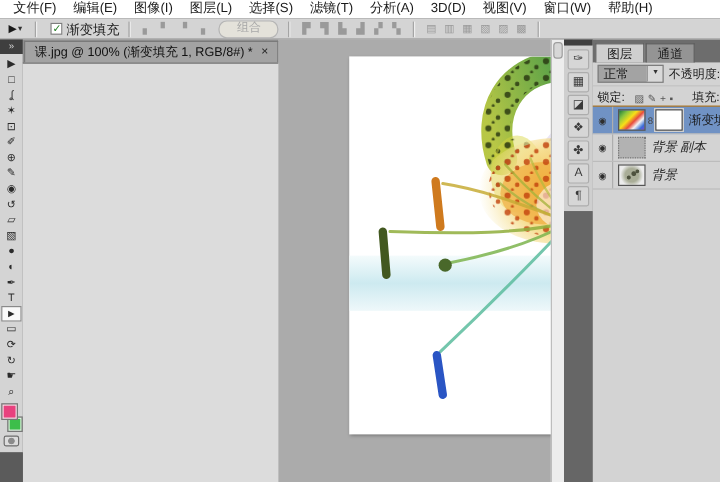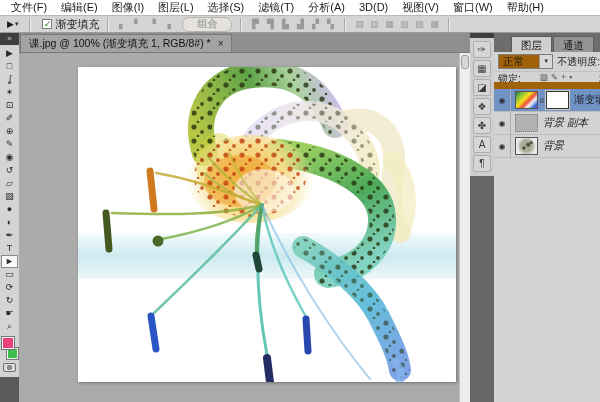--- a/index.html
+++ b/index.html
@@ -11,65 +11,65 @@
   .menu-item { padding:0 7px; font-size:11px; line-height:15px; white-space:nowrap; cursor:default; }
   .optionsbar { height:17px; background:#d4d4d4; border-bottom:1px solid #9a9a9a; display:flex; align-items:center; padding:0 4px; gap:3px; }
   .ob-tool { display:flex; align-items:center; gap:1px; padding:0 3px; }
   .ob-tool .g { font-size:9px; }
   .ob-tool .dd { font-size:7px; color:#333; }
   .ob-check { display:flex; align-items:center; gap:3px; margin-left:4px; }
   .checkbox { width:10px; height:10px; background:#fff; border:1px solid #7d7d7d; font-size:9px; line-height:8px; color:#1f7d1f; text-align:center; }
   .ob-sep { width:1px; height:13px; background:#a5a5a5; margin:0 5px; box-shadow:1px 0 0 #eee; }
   .icon-group { display:flex; gap:3px; }
   .gray-ic { font-size:9px; color:#9a9a9a; width:12px; text-align:center; }
-  .combine-btn { margin-left:6px; padding:0 14px; height:15px; line-height:12px; font-size:10px; color:#a8a8a8; background:#e4e2da; border:1px solid #b5b5b5; border-radius:7px;font-weight:bold; }
+  .combine-btn { margin-left:6px; padding:0 14px; height:15px; line-height:12px; font-size:10px; color:#a8a8a8; background:#e4e2da; border:1px solid #b5b5b5; border-radius:7px; }
 
   
   .workspace { display:flex; height:369px; }
 
   
   .toolbar-col { width:19px; display:flex; flex-direction:column; background:#5b5b5b; }
   .tb-head { height:12px; background:#3f3f3f; color:#cfcfcf; font-size:8px; line-height:11px; text-align:center; }
   .tools { background:#d4d4d4; display:flex; flex-direction:column; align-items:center; padding:2px 0; }
   .tool { width:17px; height:13px; font-size:9px; line-height:13px; text-align:center; color:#2b2b2b; cursor:pointer; }
   .tool.pressed { background:#fafafa; border:1px solid #8a8a8a; line-height:11px; }
   .swatches { position:relative; width:17px; height:24px; margin:2px 0 1px 0; }
   .sw-fg { position:absolute; left:1px; top:0; width:12px; height:12px; border:1px solid #f2f2f2; outline:1px solid #777; z-index:2; }
   .sw-bg { position:absolute; right:0px; bottom:2px; width:11px; height:11px; border:1px solid #f2f2f2; outline:1px solid #777; }
   .quickmask { width:13px; height:9px; margin:1px auto 3px auto; border:1px solid #6e6e6e; border-radius:2px; background:radial-gradient(circle at 50% 50%, #8b8b8b 0 2.5px, #dcdcdc 3px); }
   .tools-filler { flex:1; background:#5b5b5b; }
 
   
-  .docwin { flex:1; display:flex; flex-direction:column; min-width:0; }
+  .docwin { flex:1; display:flex; min-width:0; }
   .tabbar { height:20px; background:#8f8f8f; display:flex; align-items:flex-end; border-bottom:1px solid #787878; }
   .doc-tab { height:18px; background:#a3a3a3; border:1px solid #7a7a7a; border-bottom:none; display:flex; align-items:center; gap:7px; padding:0 8px; margin-left:1px; font-size:10.5px; color:#111; white-space:nowrap; }
   .doc-tab .close { font-size:10px; color:#222; cursor:pointer; }
   .canvas-area { position:relative; flex:1; background:#ababab; overflow:hidden; }
   .page { position:absolute; left:59px; top:14px; width:378px; height:315px; background:#ffffff; box-shadow:1px 1px 3px rgba(0,0,0,.35); overflow:hidden; cursor:crosshair; }
   .vscroll { position:absolute; right:0; top:0; bottom:0; width:11px; background:#ededed; border-left:1px solid #bdbdbd; }
   .vthumb { margin:2px 1px; height:14px; background:#d7d7d7; border:1px solid #9e9e9e; border-radius:3px; }
 
   
   .dock { width:130px; display:flex; }
   .iconstrip { width:24px; background:#666666; display:flex; flex-direction:column; }
   .iconstrip .top { height:5px; background:#3f3f3f; }
   .is-icons { background:#cfcfcf; padding:3px 0 4px 0; display:flex; flex-direction:column; align-items:center; gap:2px; }
   .is-btn { width:18px; height:17px; background:#d6d6d6; border:1px solid #adadad; border-radius:2px; font-size:10px; line-height:15px; text-align:center; color:#3a3a3a; cursor:pointer; }
   .is-fill { flex:1; background:#666666; }
 
   .layers-panel { flex:1; display:flex; flex-direction:column; min-width:0; background:#d3d3d3; }
-  .lp-head { height:19px; background:#6d6d6d; display:flex; align-items:flex-end; padding-left:17px; gap:1px; }
+  .lp-head { height:19px; background:#6d6d6d; display:flex; align-items:flex-end; padding-left:2px; gap:1px; }
   .lp-tab { height:16px; padding:0 9px; font-size:10.5px; line-height:16px; color:#1a1a1a; background:#949494; border:1px solid #5d5d5d; border-bottom:none; cursor:pointer; white-space:nowrap; }
   .lp-tab.selected { background:#cfcfcf; }
   .blend-row { height:20px; display:flex; align-items:center; padding:0 0 0 4px; gap:4px; border-bottom:1px solid #c2c2c2; overflow:hidden; }
-  .combo { width:62px; height:15px; background:#a16207; border:1px solid #7d7d7d; display:flex; align-items:center; font-size:10.5px; }
+  .combo { width:62px; height:15px; background:#a3a3a3; border:1px solid #7d7d7d; display:flex; align-items:center; font-size:10.5px; }
   .combo .val { flex:1; padding-left:4px; white-space:nowrap; }
   .combo .arr { width:13px; height:13px; background:#d9d9d9; border-left:1px solid #9a9a9a; font-size:6px; line-height:13px; text-align:center; color:#333; }
   .small-label { font-size:10px; white-space:nowrap; }
-  .lock-row { height:17px; display:flex; align-items:flex-start; padding-left:4px; gap:19px; border-bottom:7px solid #a16207; overflow:hidden; }
+  .lock-row { height:17px; display:flex; align-items:flex-end; padding-left:4px; gap:8px; border-bottom:1px solid #a16207; overflow:hidden; }
   .lock-ic { font-size:8.5px; color:#555; cursor:pointer; }
 
   .layer-rows { flex:1; }
   .layer-row { height:23px; display:flex; align-items:center; border-bottom:1px solid #bcbcbc; cursor:pointer; background:#d3d3d3; }
   .layer-row.selected { background:#7092c4; }
   .eye-cell { width:17px; align-self:stretch; border-right:1px solid #aeaeae; display:flex; align-items:center; justify-content:center; font-size:8px; color:#2e2e2e; }
   .thumb { width:23px; height:18px; margin-left:4px; border:1px solid #555; background:#e8e8e8; flex:none; }
   .kind-gradient .thumb { background:linear-gradient(135deg,#1a7a3c 0%,#8cc63f 22%,#f7e017 42%,#e84c3d 58%,#f4f4f4 72%,#3a6fd8 88%,#7a3fd8 100%); }
   .kind-copy .thumb { background:#b2b2b2; border-style:dotted; border-color:#777; }
   .kind-bg .thumb { background-image:

